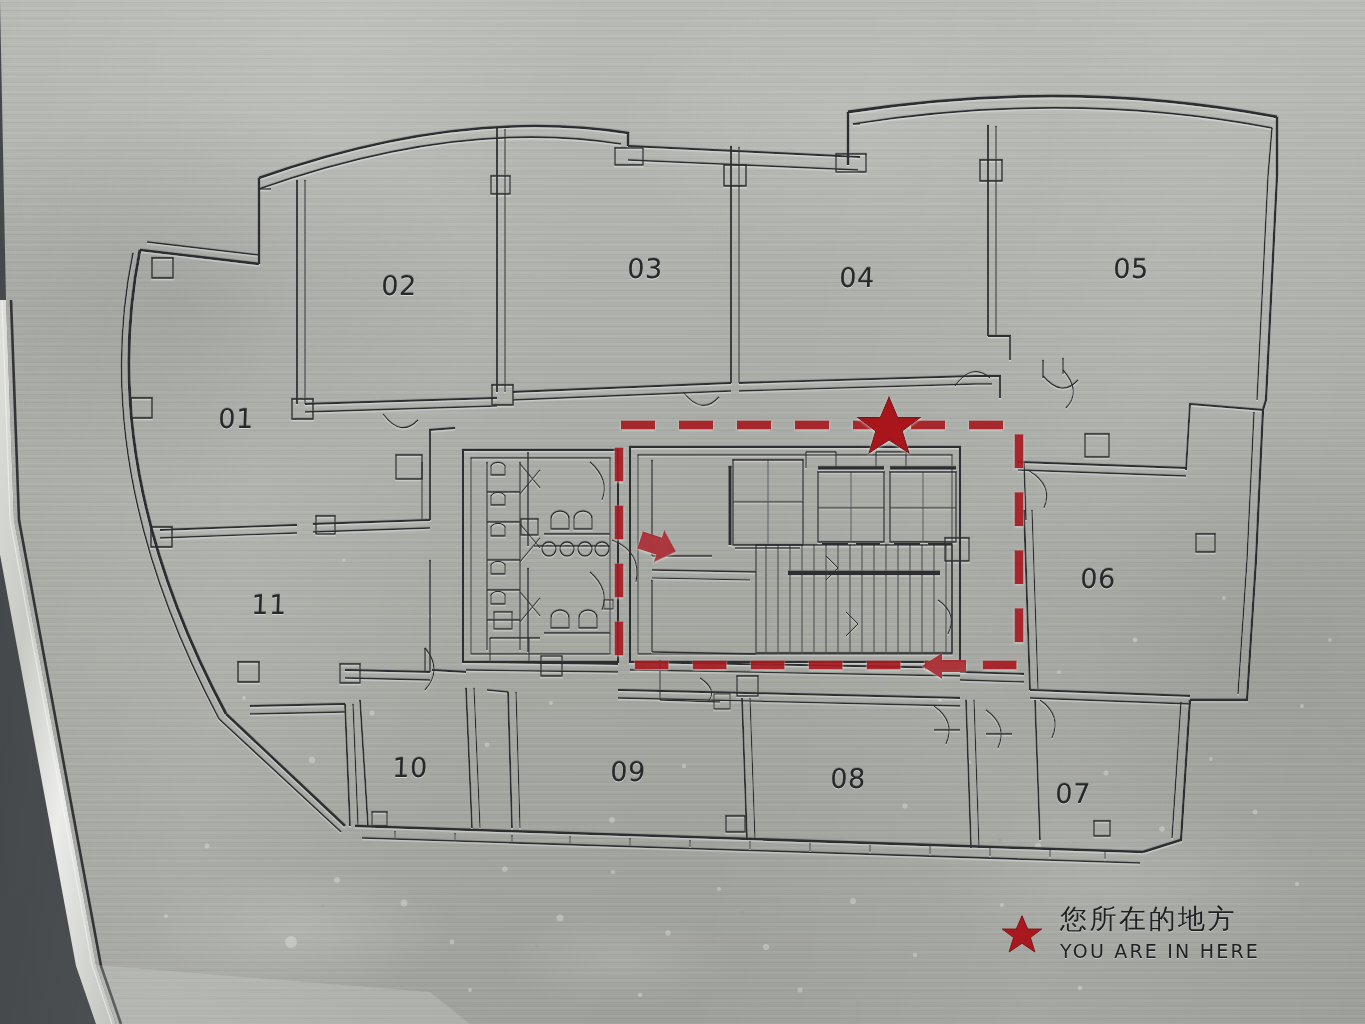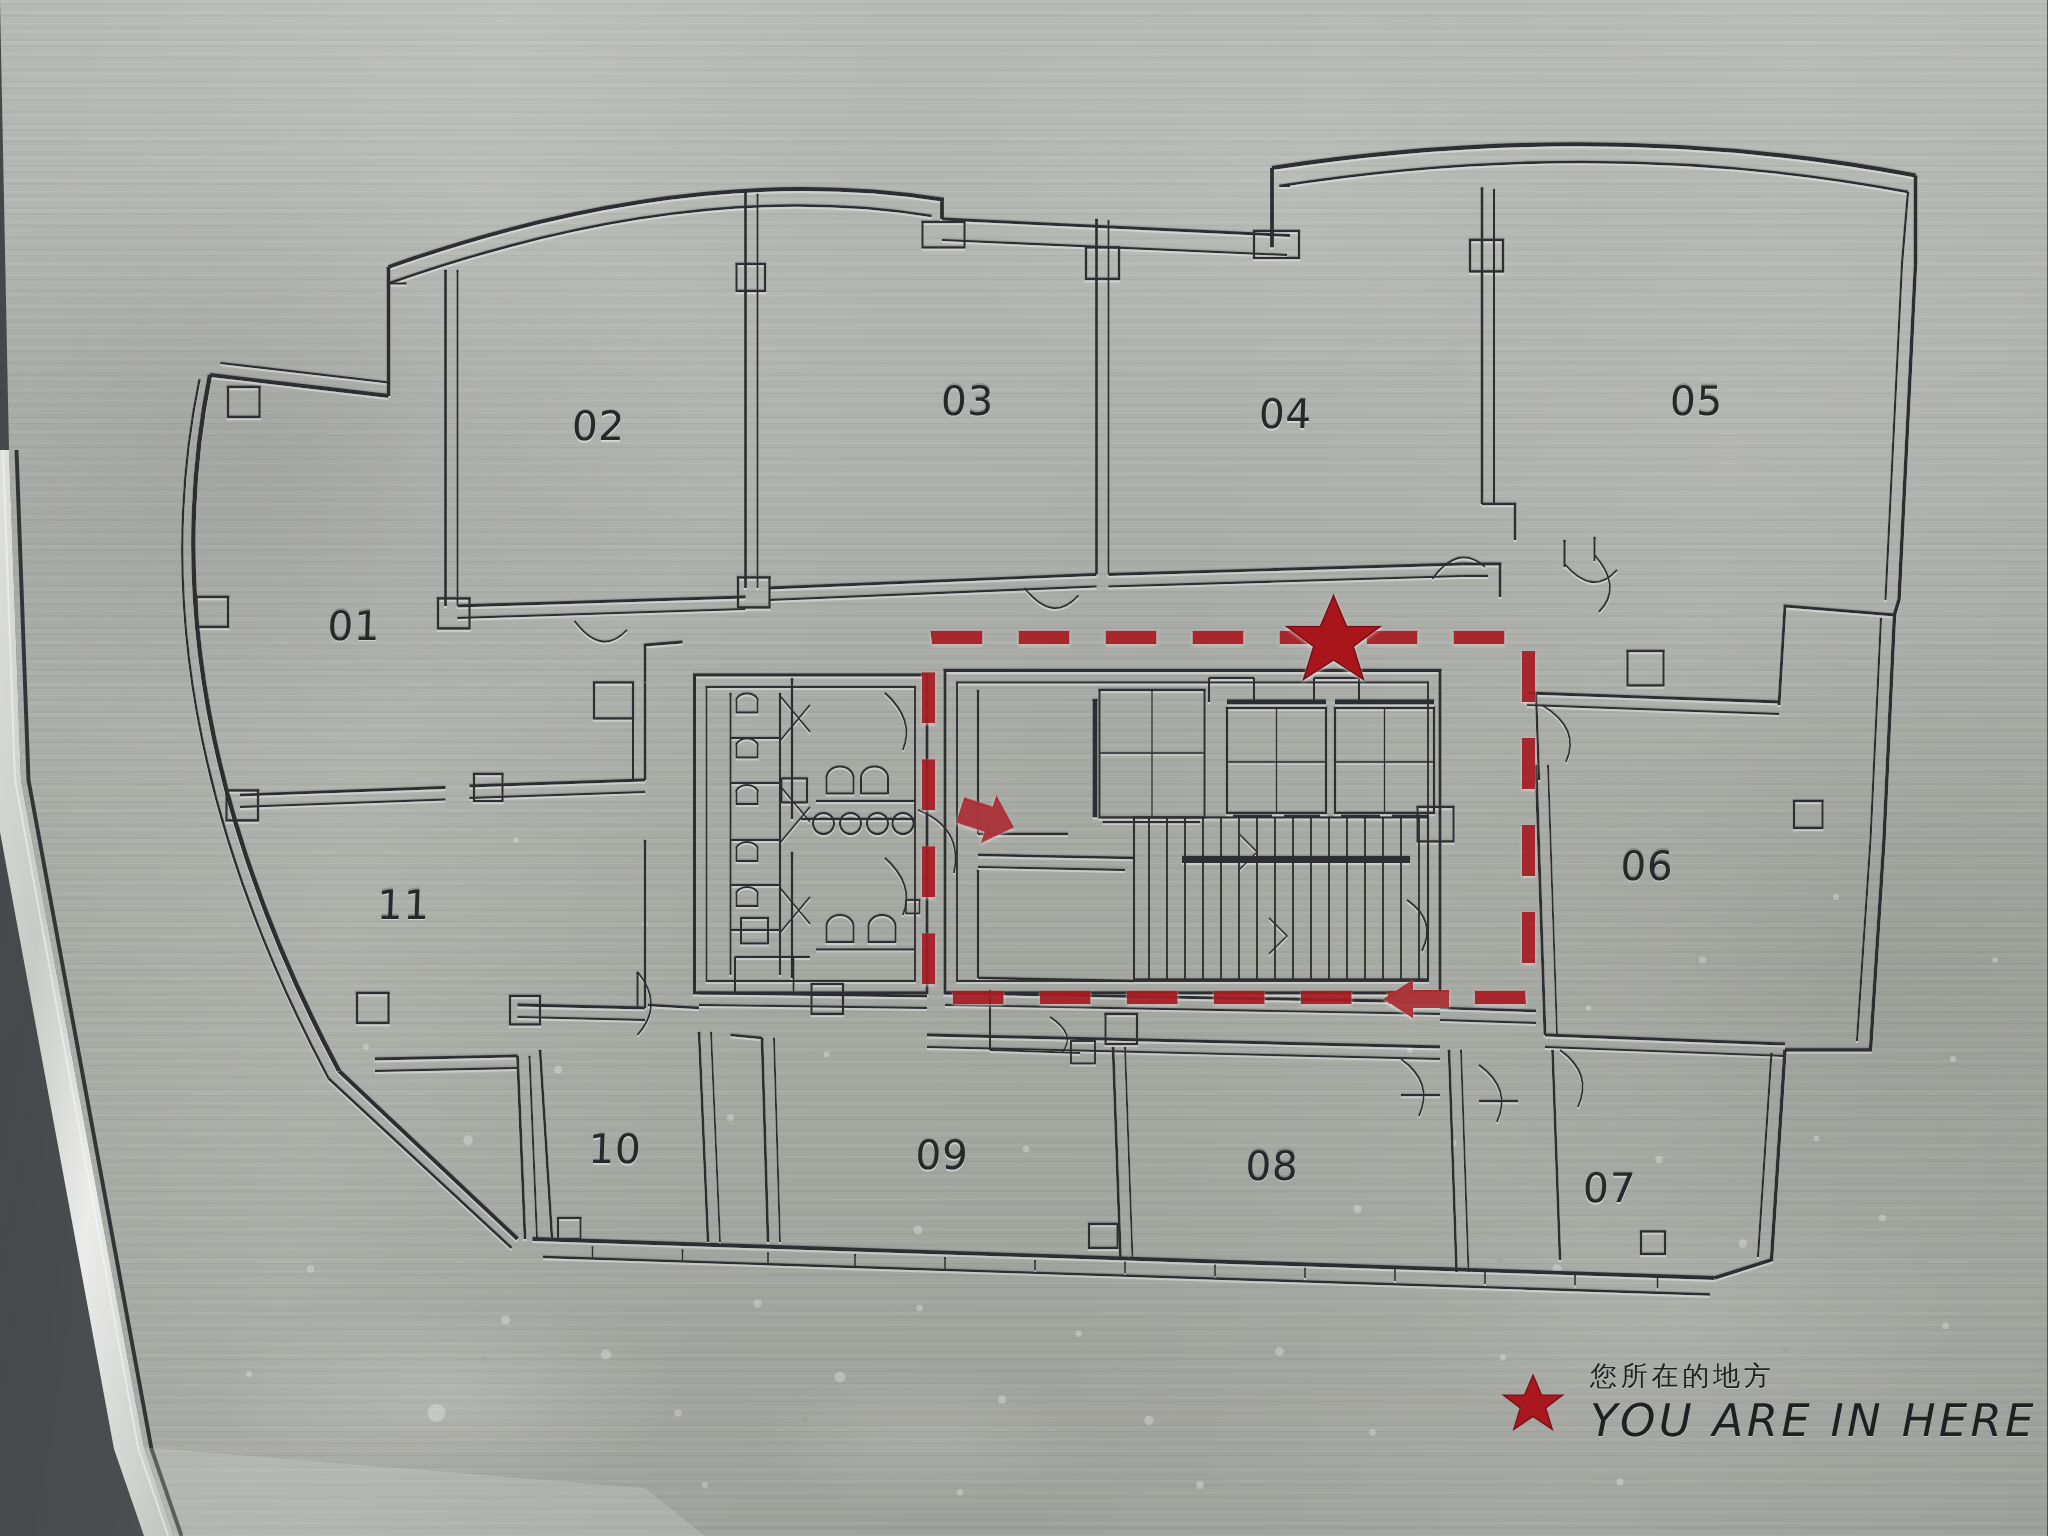--- a/index.html
+++ b/index.html
@@ -80,26 +80,26 @@
          font-size:25px;font-weight:700;color:#ffffff;letter-spacing:3px;
          text-shadow:0 1px 2px rgba(0,0,0,.30);}
   .wm-en{font-family:"DejaVu Sans","Liberation Sans",sans-serif;
          font-size:11.5px;font-weight:700;color:#f2f2f2;letter-spacing:1.1px;
          margin-top:4px;text-shadow:0 1px 2px rgba(0,0,0,.30);}
 
   
   #legend{position:absolute;left:1000px;top:908px;display:flex;align-items:center;gap:16px;}
   #legend-star{flex:0 0 auto;}
   #legend-text{display:flex;flex-direction:column;line-height:1;}
-  .lg-cn{font-family:Liberation Sans, sans-serif;
-         font-size:18px;font-weight:400;color:#1e2022;letter-spacing:2.5px;
+  .lg-cn{font-family:Liberation Mono, monospace;
+         font-size:27px;font-weight:400;color:#1e2022;letter-spacing:2.5px;
          text-shadow:0 1px 0 rgba(255,255,255,.35);}
   .lg-en{font-family:"DejaVu Sans","Liberation Sans",sans-serif;
-         font-size:30px;font-weight:400;color:#1e2022;letter-spacing:2.2px;
-         margin-top:7px;font-style:italic;
+         font-size:19px;font-weight:400;color:#1e2022;letter-spacing:2.2px;
+         margin-top:7px;
          text-shadow:0 1px 0 rgba(255,255,255,.35);}
 </style>
 </head>
 <body>
 
 <div id="scene">
 
   <div id="panel"></div>
   <div id="sheen"></div>
 

